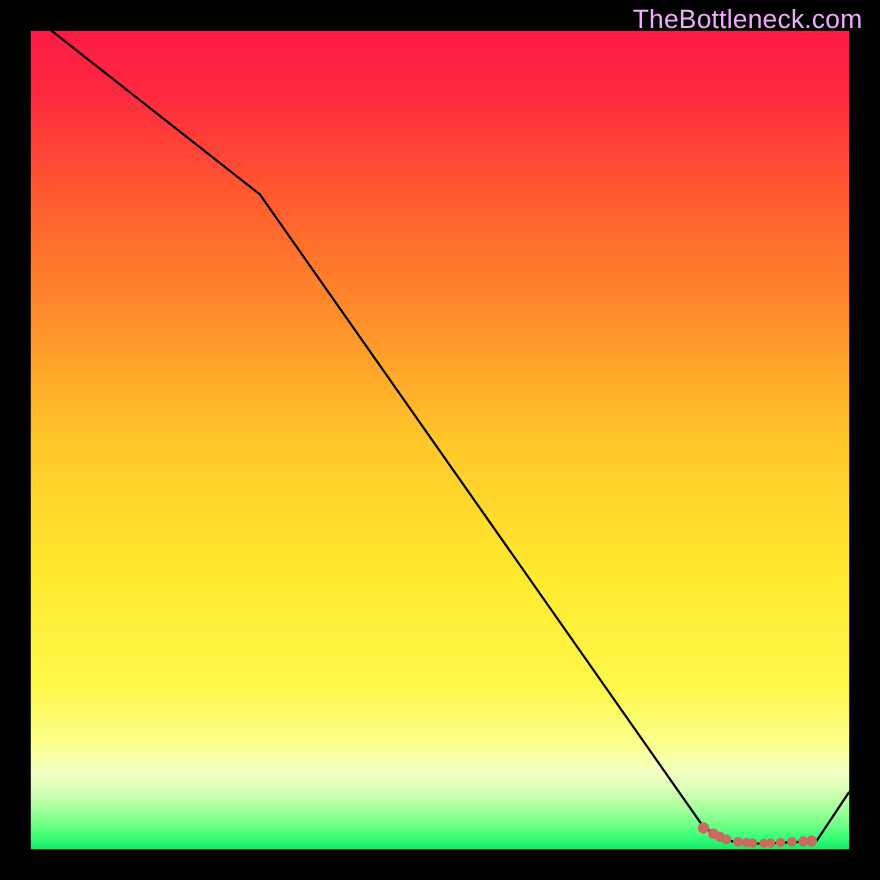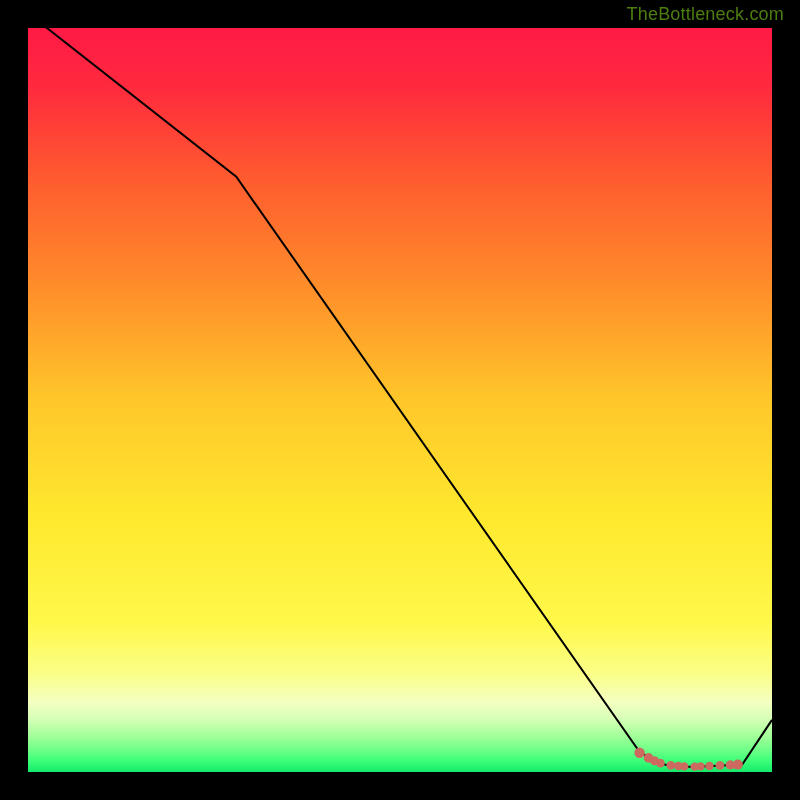--- a/index.html
+++ b/index.html
@@ -14,22 +14,22 @@
     position: relative;
     width: 800px;
     height: 800px;
     background: #000;
   }
   .watermark {
     position: absolute;
     top: 4px;
     right: 16px;
     font-family: Arial, Helvetica, sans-serif;
-    font-size: 18px;
-    color: #4d7c0f;
+    font-size: 24px;
+    color: #f0abfc;
     letter-spacing: 0.2px;
     font-weight: 500;
   }
   svg {
     display: block;
   }
 </style>
 </head>
 <body>
 <div class="frame">

